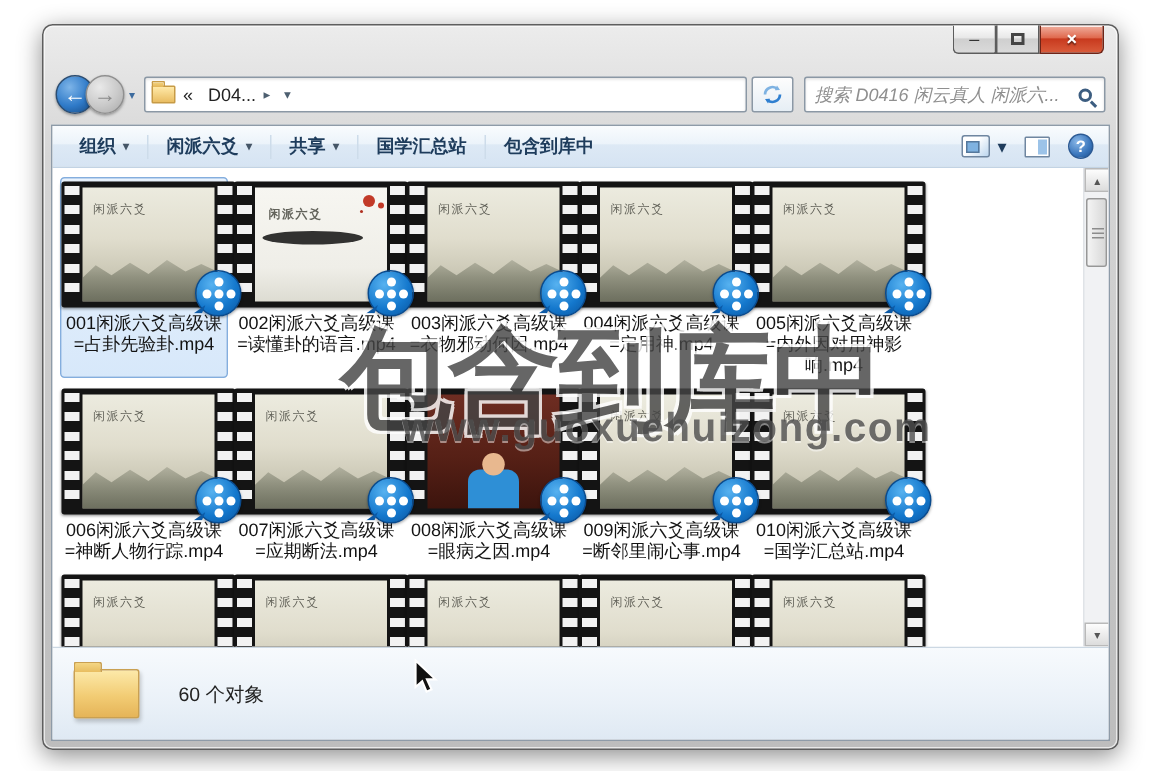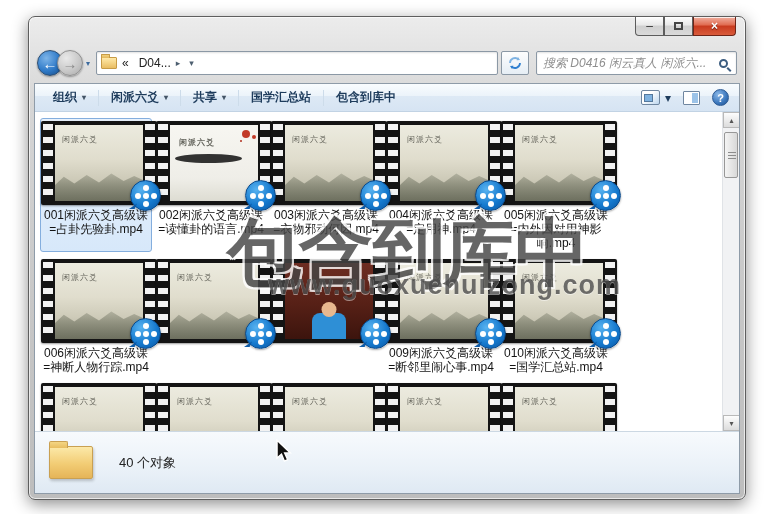--- a/index.html
+++ b/index.html
@@ -307,30 +307,32 @@
   </div>
             <div class="tile">
     <div class="filmstrip">
       <div class="holes left"></div>
       <div class="frame landscape">
         <span class="thumbtext">闲派六爻</span>
       </div>
       <div class="holes right"></div>
       <div class="reel"></div>
     </div>
+    <div class="flabel">007闲派六爻高级课=应期断法.mp4</div>
   </div>
             <div class="tile">
     <div class="filmstrip">
       <div class="holes left"></div>
       <div class="frame person">
         
       </div>
       <div class="holes right"></div>
       <div class="reel"></div>
     </div>
+    <div class="flabel">008闲派六爻高级课=眼病之因.mp4</div>
   </div>
             <div class="tile">
     <div class="filmstrip">
       <div class="holes left"></div>
       <div class="frame landscape">
         <span class="thumbtext">闲派六爻</span>
       </div>
       <div class="holes right"></div>
       <div class="reel"></div>
     </div>
@@ -415,21 +417,21 @@
             </div>
           <div class="sc-thumb"></div>
           <div class="sc-arrow down">
               <span>▾</span>
             </div>
         </div>
       </div>
 
       <div class="details">
         <div class="big-folder"></div>
-        <span class="details-count">40 个对象</span>
+        <span class="details-count">60 个对象</span>
       </div>
     </div>
   </div>
 
   <svg class="cursor" width="20" height="24" viewBox="0 0 13 19">
     <polygon points="1,1 1,15 4.5,12 6.8,17.5 9.4,16.3 7,11 11.5,11" fill="#111" stroke="#fff" stroke-width="1.1"></polygon>
   </svg>
 </div>
 
 </body></html>

